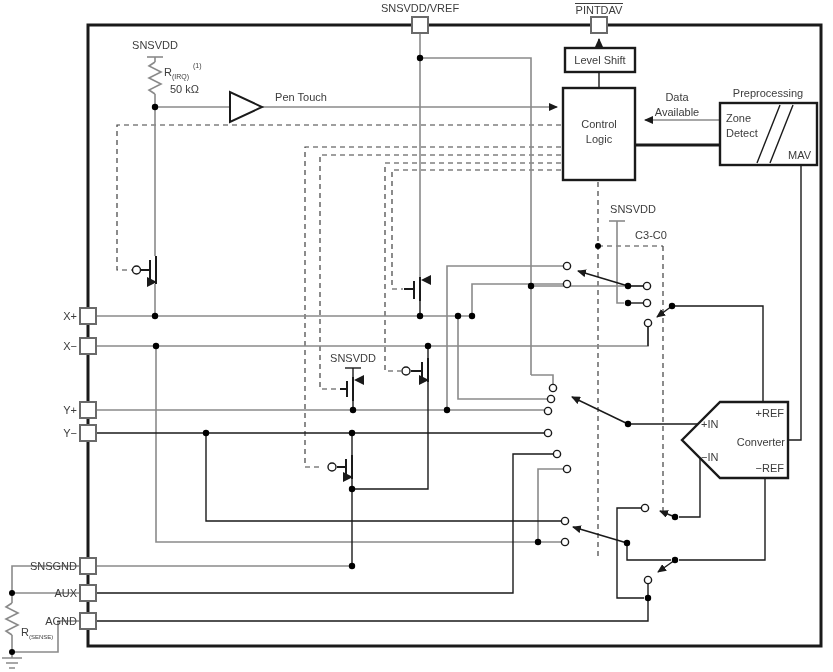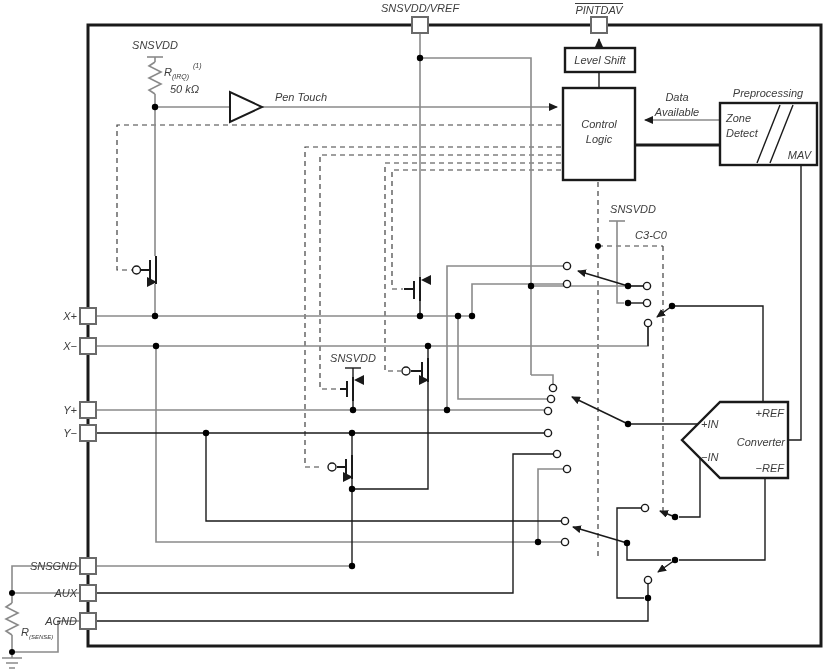--- a/index.html
+++ b/index.html
@@ -1,17 +1,17 @@
 <!DOCTYPE html>
 <html><head>
 <meta charset="utf-8">
 <style>
   html,body{margin:0;padding:0;background:#ffffff;}
   .stage{width:833px;height:672px;position:relative;background:#fff;
-         font-family:"Liberation Sans", sans-serif;font-style:italic;}
+         font-family:"Liberation Sans", sans-serif;}
   svg{display:block;}
   text{font-family:"Liberation Sans", sans-serif;fill:#3c3c3c;}
   .lbl{font-size:11px;}
   .lbl-sm{font-size:7px;}
   .lbl-xs{font-size:6px;}
   .mid{text-anchor:middle;}
   .end{text-anchor:end;}
   .wg{stroke:#8a8a8a;stroke-width:1.6;fill:none;}
   .wb{stroke:#1a1a1a;stroke-width:1.4;fill:none;}
   .wbt{stroke:#1a1a1a;stroke-width:3;fill:none;}

